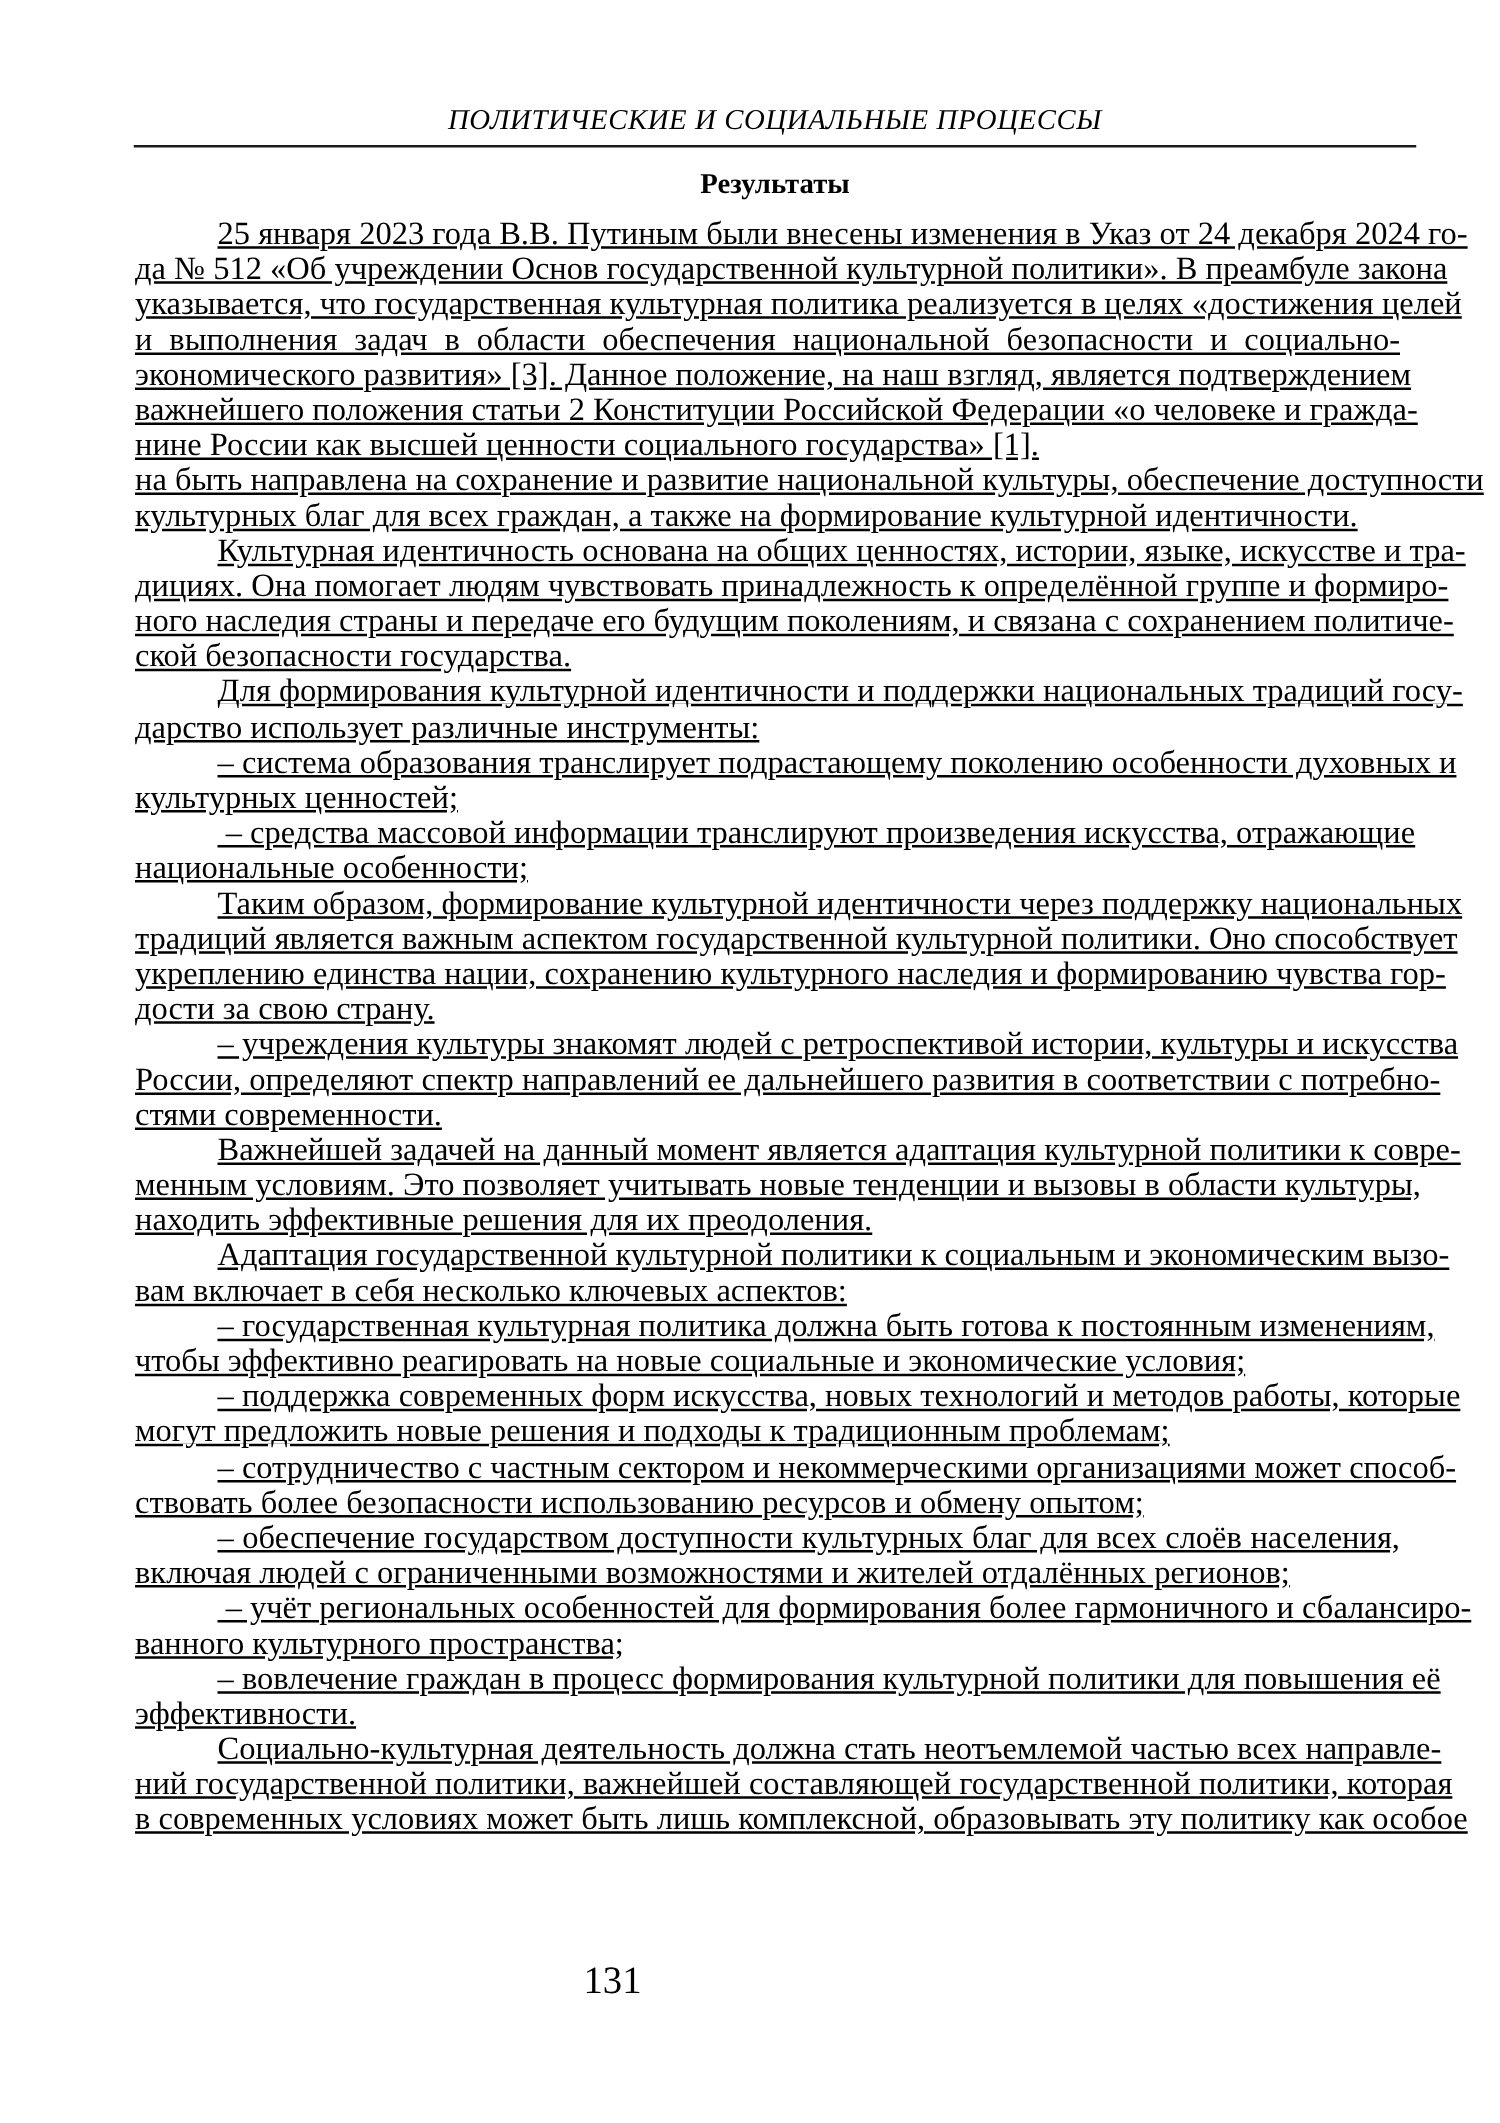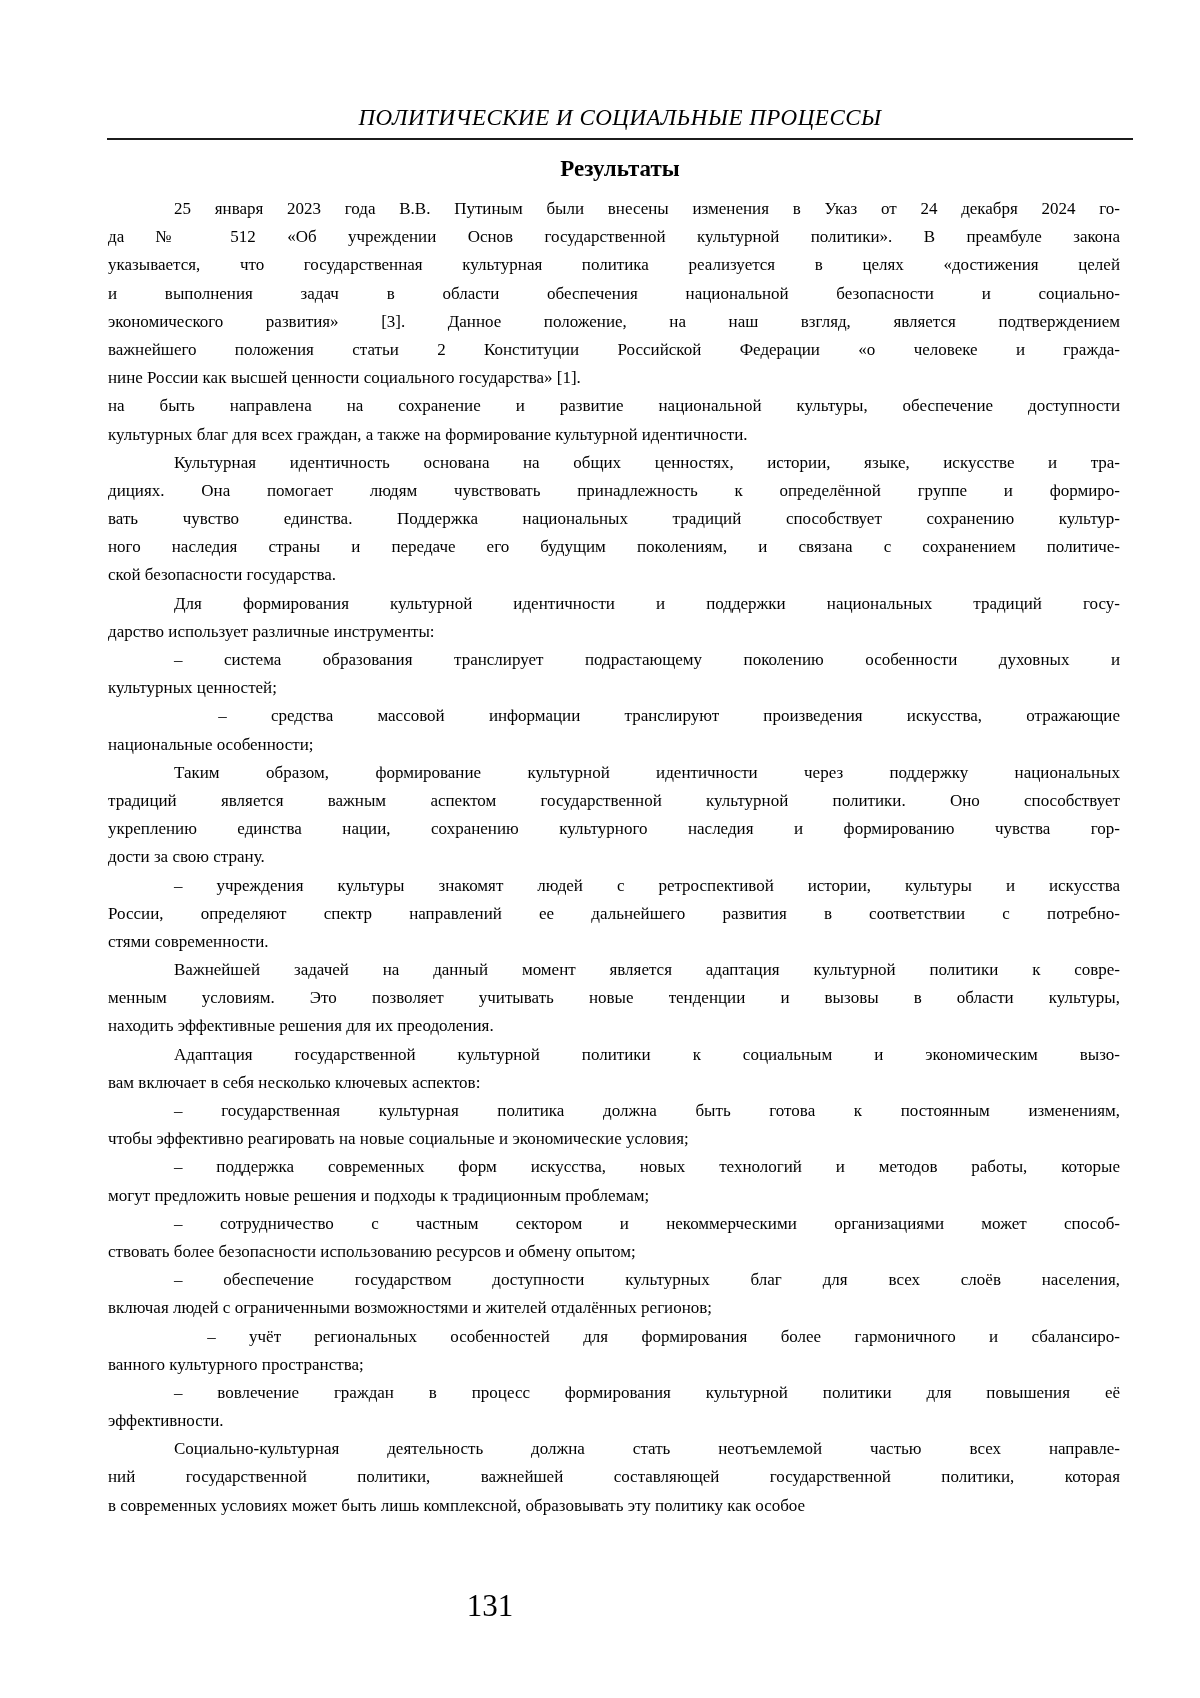--- a/index.html
+++ b/index.html
@@ -11,21 +11,20 @@
     width: 1200px;
     height: 1698px;
     position: relative;
     overflow: hidden;
     font-family: "Liberation Serif", "DejaVu Serif", serif;
     color: #000000;
   }
   .page {
     position: absolute;
     inset: 0;
-    margin-top: 22px;
   }
   .header-zone {
     margin-left: 107px;
     width: 1026px;
     padding-top: 82px;
     padding-bottom: 7px;
     border-bottom: 2.5px solid #1c1c1c;
     text-align: center;
   }
   .running-header {
@@ -47,28 +46,29 @@
   .content {
     margin-top: 13px;
     margin-left: 108px;
     width: 1012px;
   }
   .para {
     margin: 0;
     padding: 0;
   }
   .line {
-    font-size: 17px;
+    font-size: 26px;
     line-height: 28.2px;
     height: 28.2px;
     text-align: justify;
     text-align-last: justify;
     text-justify: inter-word;
     white-space: nowrap;
     overflow: visible;
+    text-decoration: underline;
   }
   .line.first {
     text-indent: 66px;
   }
   .line.last {
     text-align: center;
     text-align-last: left;
   }
   .page-number {
     position: absolute;
@@ -101,21 +101,20 @@
         <div class="line">важнейшего положения статьи 2 Конституции Российской Федерации «о человеке и гражда-</div>
         <div class="line last">нине России как высшей ценности социального государства» [1].</div>
       </div>
       <div class="para">
         <div class="line">на быть направлена на сохранение и развитие национальной культуры, обеспечение доступности</div>
         <div class="line last">культурных благ для всех граждан, а также на формирование культурной идентичности.</div>
       </div>
       <div class="para">
         <div class="line first">Культурная идентичность основана на общих ценностях, истории, языке, искусстве и тра-</div>
         <div class="line">дициях. Она помогает людям чувствовать принадлежность к определённой группе и формиро-</div>
-        <div class="line">вать чувство единства. Поддержка национальных традиций способствует сохранению культур-</div>
         <div class="line">ного наследия страны и передаче его будущим поколениям, и связана с сохранением политиче-</div>
         <div class="line last">ской безопасности государства.</div>
       </div>
       <div class="para">
         <div class="line first">Для формирования культурной идентичности и поддержки национальных традиций госу-</div>
         <div class="line last">дарство использует различные инструменты:</div>
       </div>
       <div class="para">
         <div class="line first">– система образования транслирует подрастающему поколению особенности духовных и</div>
         <div class="line last">культурных ценностей;</div>

